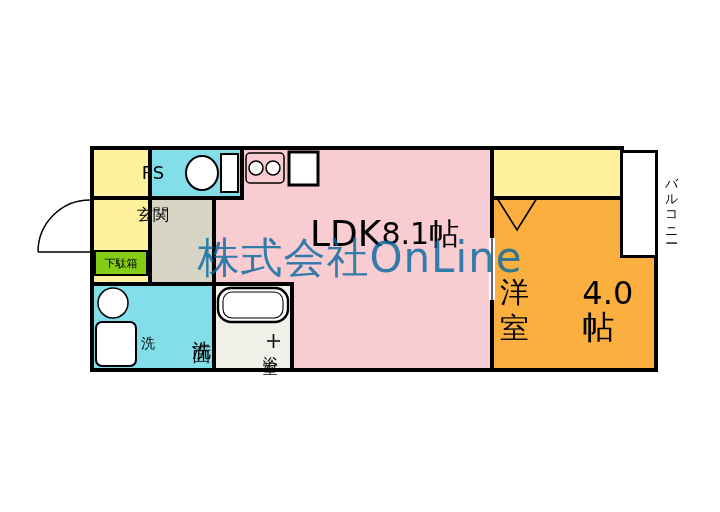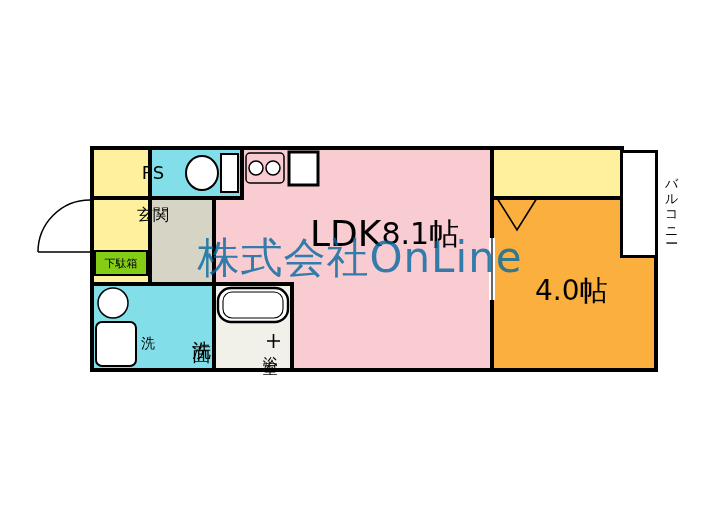--- a/index.html
+++ b/index.html
@@ -46,21 +46,21 @@
   .label-washroom{ left: 156px; top: 292px; width: 28px;  height: 78px; font-size: 19px; letter-spacing: 6px; }
   .label-washer  { left: 96px;  top: 322px; width: 40px;  height: 44px; font-size: 14px; }
   .label-bath    { left: 227px; top: 323px; width: 22px;  height: 50px; font-size: 15px; letter-spacing: 4px; }
 
   .label-block { position: absolute; display: flex; align-items: center; z-index: 6; }
   .block-ldk  { left: 310px; top: 212px; width: 175px; }
   .block-ldk .line1 { font-size: 36px; line-height: 44px; }
   .block-ldk .line2 { font-size: 30px; line-height: 40px; }
   .block-west { left: 500px; top: 274px; width: 150px; }
   .block-west .line1 { font-size: 29px; line-height: 36px; }
-  .block-west .line2 { font-size: 28px; line-height: 34px; margin-left: 35px; }
+  .block-west .line2 { font-size: 32px; line-height: 34px; margin-left: 35px; }
 
   .watermark {
     position: absolute; left: 140px; top: 226px; width: 440px; height: 64px;
     display: flex; align-items: center; justify-content: center;
     font-size: 42px; font-weight: 500; letter-spacing: 1px;
     color: #0369a1; opacity: 0.8; z-index: 7; white-space: nowrap;
   }
 </style>
 </head>
 <body>
@@ -111,20 +111,21 @@
   <div class="label label-ps">PS</div>
   <div class="label label-genkan">玄関</div>
   <div class="label label-balcony vtext">バルコニー</div>
 
   <div class="label-block block-ldk">
     <div class="line1">LDK</div>
     <div class="line2">8.1帖</div>
   </div>
 
   <div class="label-block block-west">
+    <div class="line1">洋室</div>
     <div class="line2">4.0帖</div>
   </div>
 
   <div class="label label-washroom vtext">洗面</div>
   <div class="label label-washer">洗</div>
   <div class="label label-bath vtext">浴室</div>
 
   <div class="watermark">株式会社OnLine</div>
 
 </div>

